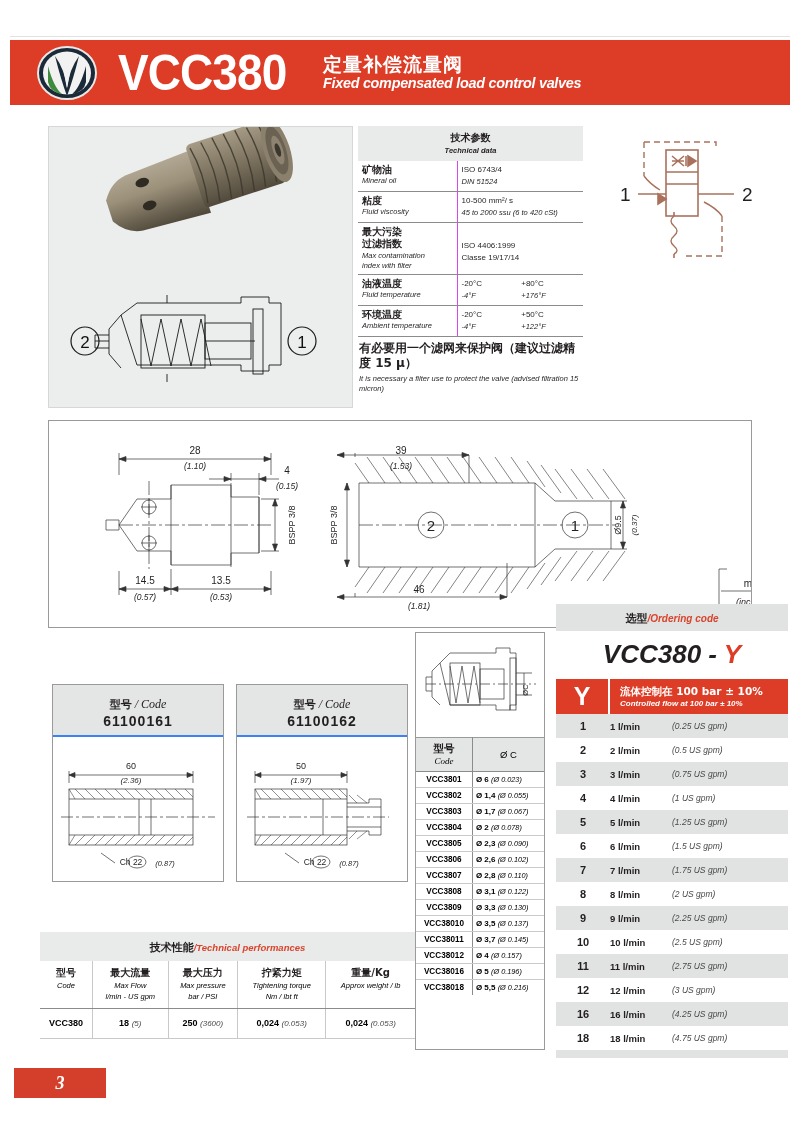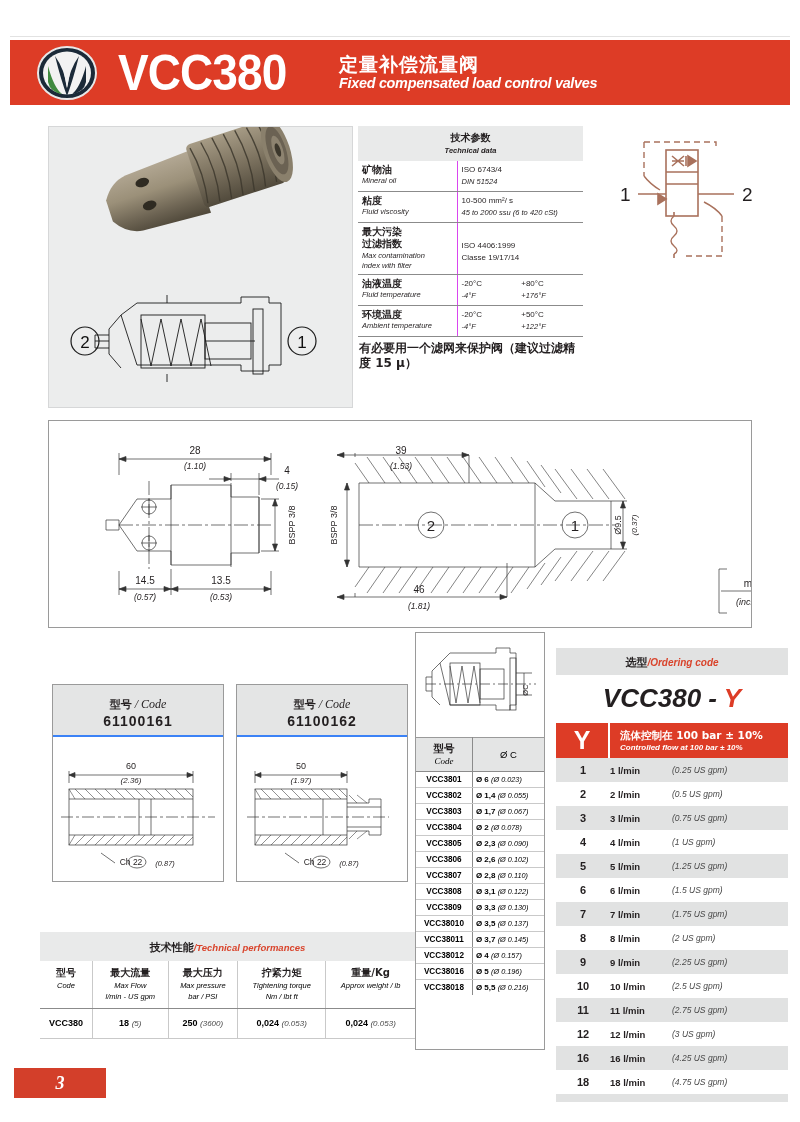--- a/index.html
+++ b/index.html
@@ -22,21 +22,21 @@
   .logo {
     width:62px; height:58px; margin-left:26px; flex:none; position:relative;
   }
   .logo svg { display:block; }
   .title-main {
     font-family:"Liberation Sans", sans-serif;
     font-weight:bold; font-size:50px; color:#ffffff;
     letter-spacing:-1px; margin-left:20px; line-height:1;
     transform:scaleX(0.92); transform-origin:left center;
   }
-  .title-sub { margin-left:38px; line-height:1.05; }
+  .title-sub { margin-left:22px; line-height:1.05; }
   .title-cn {
     font-size:19px; color:#ffffff; font-weight:bold; letter-spacing:1px;
     font-family:"DejaVu Sans", sans-serif;
   }
   .title-en {
     font-size:15px; color:#ffffff; font-style:italic; font-weight:bold;
     letter-spacing:-0.3px; transform:scaleX(0.96); transform-origin:left center;
   }
 
   
@@ -101,21 +101,21 @@
   .ctable th .cn { font-size:10.5px; color:#231f20; font-family:"DejaVu Sans",sans-serif;}
   .ctable th .en { font-size:9px; font-style:italic; font-weight:normal; font-family:"Liberation Serif",serif;}
   .ctable th.c2 { font-size:9.5px; font-weight:normal; }
   .ctable td { border-bottom:1px solid #c9c9c9; padding:3px 3px; font-size:8px; }
   .ctable td.c1 { font-weight:bold; text-align:center; border-right:1px solid #8b8b8b; font-size:8.2px;}
   .ctable td.c2 { font-weight:bold; }
   .ctable td.c2 i { font-style:italic; font-weight:normal; font-size:7.3px; }
   .ctable th.c1 { border-right:1px solid #8b8b8b; }
 
   
-  .ordbox { position:absolute; left:556px; top:648px; width:232px; }
+  .ordbox { position:absolute; left:556px; top:604px; width:232px; }
   .ordhead { background:#e1e2e2; text-align:center; padding:4px 0 5px; }
   .ordhead .cn { font-size:11px; font-weight:bold; color:#231f20; font-family:"DejaVu Sans",sans-serif;}
   .ordhead .en { font-size:10px; font-weight:bold; font-style:italic; color:#d9442c;}
   .ordcode { text-align:center; padding:8px 0 9px; font-size:26px; font-weight:bold; color:#231f20; letter-spacing:0px;font-style:italic;}
   .ordcode .y { color:#dd3c26; }
   .ordrow-hl { display:flex; background:#dd3c26; color:#fff; align-items:stretch; }
   .ordrow-hl .a { width:54px; flex:none; display:flex; align-items:center; justify-content:center;
                   font-size:25px; font-weight:bold; border-right:2px solid #ffffff;}
   .ordrow-hl .b { flex:1; padding:6px 6px 6px 10px; }
   .ordrow-hl .b .cn { font-size:10.5px; font-weight:bold; font-family:"DejaVu Sans",sans-serif; line-height:1.25;}
@@ -302,20 +302,21 @@
           <div class="v two">
                 <span><i>-4°F</i></span>
                 <span><i>+122°F</i></span>
               </div>
         </td>
       </tr>
     </tbody>
       </table>
     <div class="note">
       <div class="cn">有必要用一个滤网来保护阀（建议过滤精度 15 μ）</div>
+      <div class="en">It is necessary a filter use to protect the valve (advised filtration 15 micron)</div>
     </div>
   </div>
 
   <div class="schem">
     <svg width="195" height="140" viewBox="0 0 195 140">
       <g stroke="#a9715c" stroke-width="1.6" fill="none">
         <rect x="66" y="22" width="32" height="66"></rect>
         <path d="M66 44 l32 0 M66 56 l32 0"></path>
         <path d="M72 33 l12 0 M86 28 l0 10 M72 28 l12 10 M72 38 l12 -10"></path>
         <path d="M88 28 l0 10 l8 -5 z" fill="#a9715c"></path>

